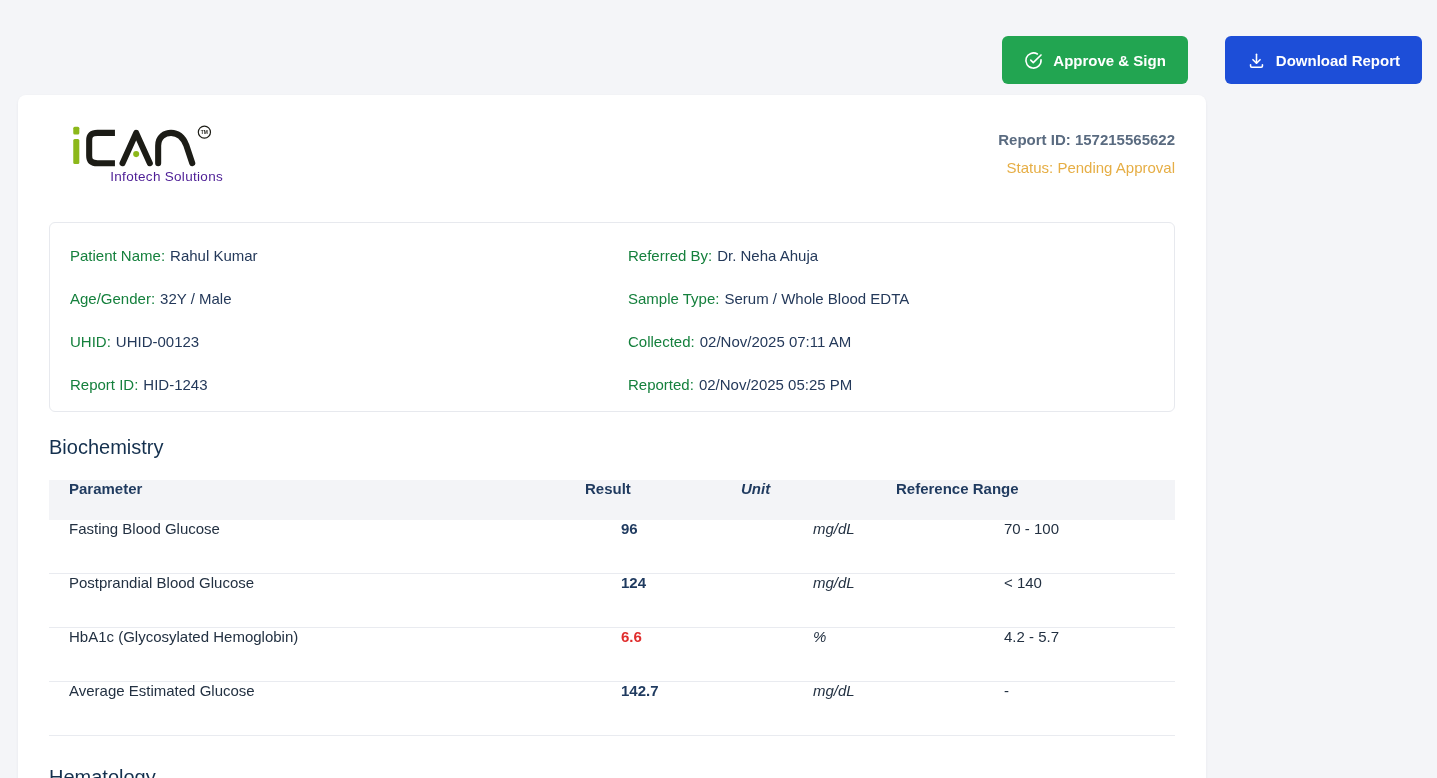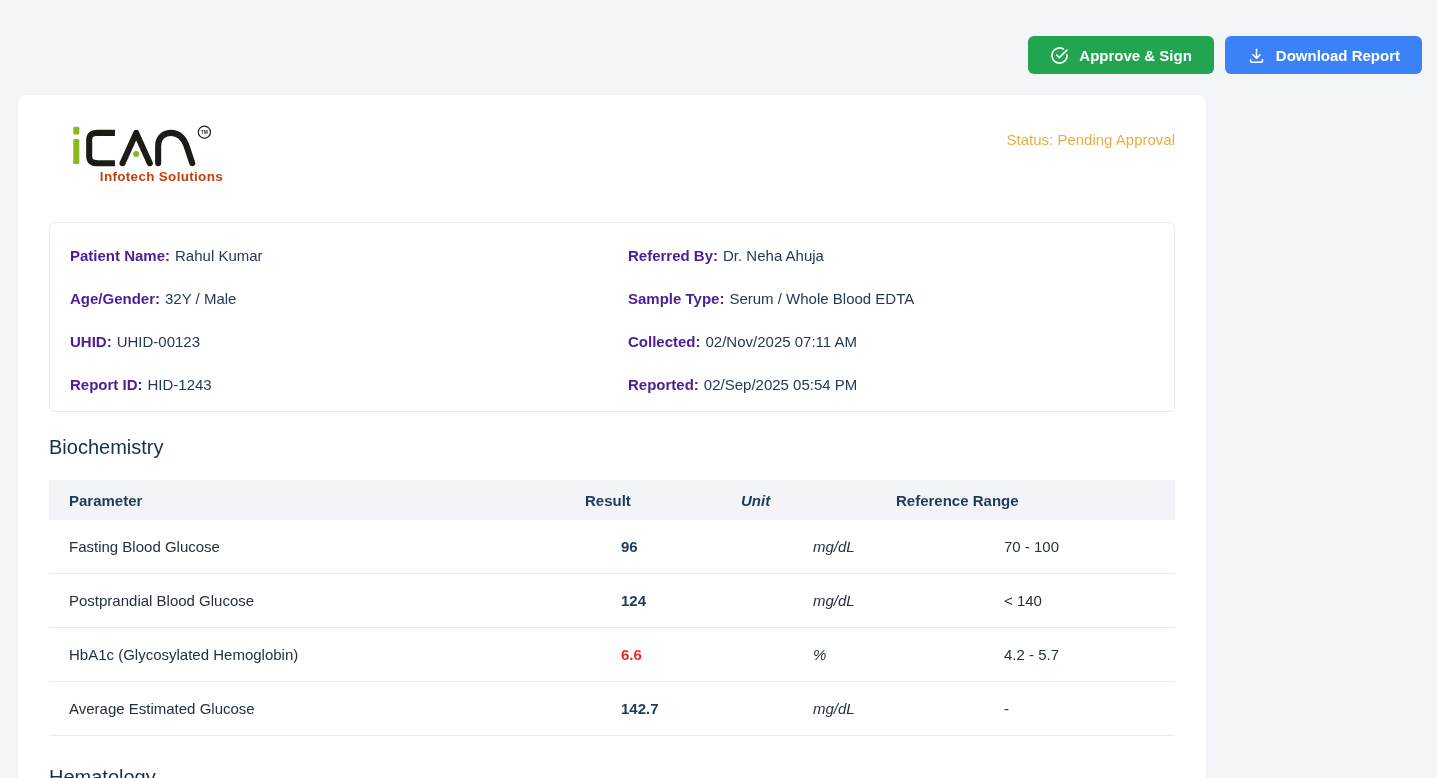--- a/index.html
+++ b/index.html
@@ -11,68 +11,68 @@
     color:#1f3a5f;
   }
 
   
   .toolbar {
     position:absolute; top:36px; right:15px;
     display:flex; gap:11px;
   }
   .btn {
     display:flex; align-items:center; gap:10px;
-    height:38px; padding:0 22px;
+    height:48px; padding:0 22px;
     border:none; border-radius:6px;
     color:#ffffff; font-family:"Liberation Sans", sans-serif;
     font-size:15px; font-weight:bold; cursor:pointer;
   }
   .btn svg { width:19px; height:19px; stroke:#ffffff; fill:none; stroke-width:2; stroke-linecap:round; stroke-linejoin:round; }
   .btn-approve { background:#22a551; }
-  .btn-download { background:#3b82f6; }
+  .btn-download { background:#1d4ed8;margin-left:26px; }
 
   
   .card {
     position:absolute; top:95px; left:18px;
     width:1188px; height:860px;
     background:#ffffff; border-radius:8px;
     box-shadow:0 1px 3px rgba(25,39,60,0.06);
     padding:25px 31px 0 31px;
   }
 
   .card-header { display:flex; justify-content:space-between; align-items:flex-start; }
   .logo { width:188px; }
   .logo svg { display:block; width:188px; height:47px; }
   .logo .tagline {
-    text-align:right; font-size:13.5px; font-weight:bold;
-    color:#c2410c; letter-spacing:0.3px; margin-top:2px; padding-right:14px;
+    text-align:right; font-size:13.5px; font-weight:normal;
+    color:#4c1d95; letter-spacing:0.3px; margin-top:2px; padding-right:14px;
   }
   .report-meta { text-align:right; margin-top:6px; }
   .meta-id { font-size:15px; font-weight:bold; color:#5a6b80; line-height:28px; }
   .meta-status { font-size:15px; font-weight:normal; color:#e6ae45; line-height:28px; }
 
   
   .patient-box {
     margin-top:38px;
     border:1px solid #e7e9ee; border-radius:6px;
     padding:24px 0 0 20px;
     display:grid; grid-template-columns:558px 1fr;
     height:190px;
   }
   .info-row { margin-bottom:25px; font-size:15px; line-height:18px; }
-  .info-row .lbl { font-weight:bold; color:#4c1d95; margin-right:5px; }
+  .info-row .lbl { font-weight:normal; color:#15803d; margin-right:5px; }
   .info-row .val { color:#24395a; }
 
   
   .section-title {
     margin-top:24px; font-size:20px; font-weight:normal; color:#14304e;
     line-height:23px;
   }
   .lab-table { margin-top:21px; width:1126px; }
-  .trow { display:flex; align-items:center; }
+  .trow { display:flex; align-items:flex-start; }
   .thead {
     background:#f3f4f7; height:40px;
     font-weight:bold; font-size:15px; color:#1f3a5f;
   }
   .tbody-row { height:54px; border-bottom:1px solid #e9ebf0; font-size:15px; color:#233142;gap:36px; }
   .c1 { width:536px; padding-left:20px; }
   .c2 { width:156px; }
   .c3 { width:155px;font-style:italic; }
   .c4 { flex:1; }
   .result-val { font-weight:bold; color:#1f3a5f; }
@@ -112,20 +112,24 @@
         <path d="M68 57 L86 17 L104 57" stroke="#1c1c16" stroke-width="8" fill="none" stroke-linecap="round" stroke-linejoin="round"></path>
         <circle cx="86" cy="45" r="4" fill="#8cb81a"></circle>
         <path d="M115 57 V34 C115 22 124 17 132 17 C141 17 148 23 152 33 L160 57" stroke="#1c1c16" stroke-width="8" fill="none" stroke-linecap="round" stroke-linejoin="round"></path>
         <circle cx="176" cy="16" r="8" stroke="#1c1c16" stroke-width="1.6" fill="none"></circle>
         <text x="176" y="19" text-anchor="middle" font-size="6.5" font-weight="bold" fill="#1c1c16">TM</text>
       </svg>
       <div class="tagline">Infotech Solutions</div>
     </div>
 
     <div class="report-meta">
+      <div class="meta-id">
+        <span>Report ID:</span>
+        <span>157215565622</span>
+      </div>
       <div class="meta-status">
         <span>Status:</span>
         <span>Pending Approval</span>
       </div>
     </div>
   </div>
 
   <div class="patient-box">
     <div class="col">
       <div class="info-row">
@@ -145,21 +149,21 @@
       <div class="info-row">
         <span class="lbl">Referred By:</span><span class="val">Dr. Neha Ahuja</span>
       </div>
       <div class="info-row">
         <span class="lbl">Sample Type:</span><span class="val">Serum / Whole Blood EDTA</span>
       </div>
       <div class="info-row">
         <span class="lbl">Collected:</span><span class="val">02/Nov/2025 07:11 AM</span>
       </div>
       <div class="info-row">
-        <span class="lbl">Reported:</span><span class="val">02/Sep/2025 05:54 PM</span>
+        <span class="lbl">Reported:</span><span class="val">02/Nov/2025 05:25 PM</span>
       </div>
     </div>
   </div>
 
   <h2 class="section-title">Biochemistry</h2>
 
   <div class="lab-table">
     <div class="trow thead">
       <div class="c1">Parameter</div>
       <div class="c2">Result</div>

